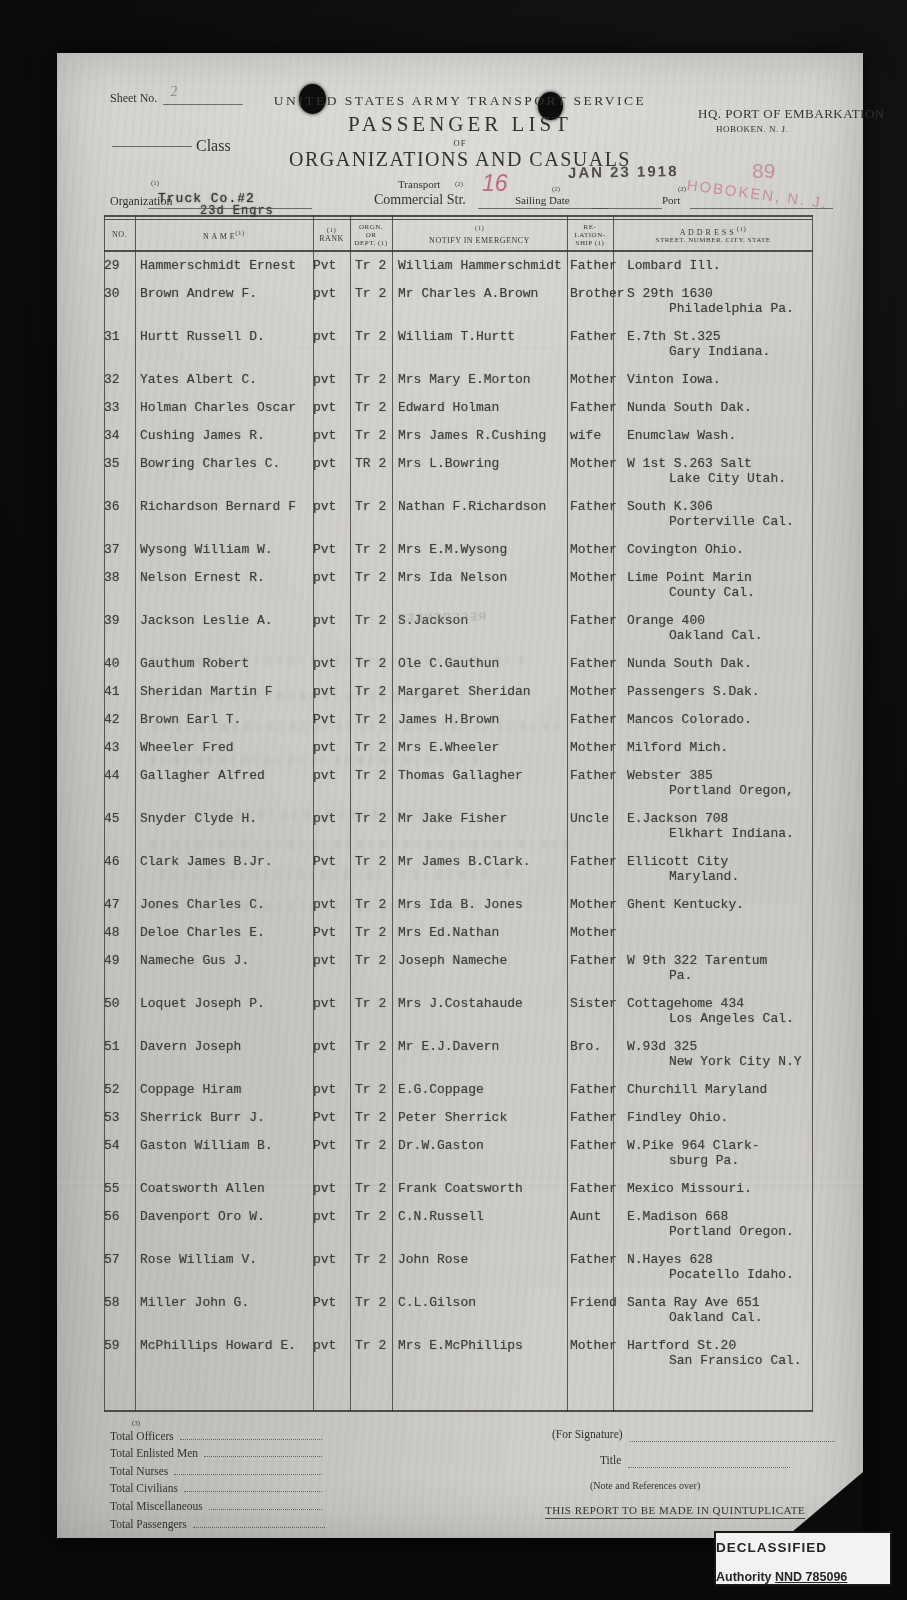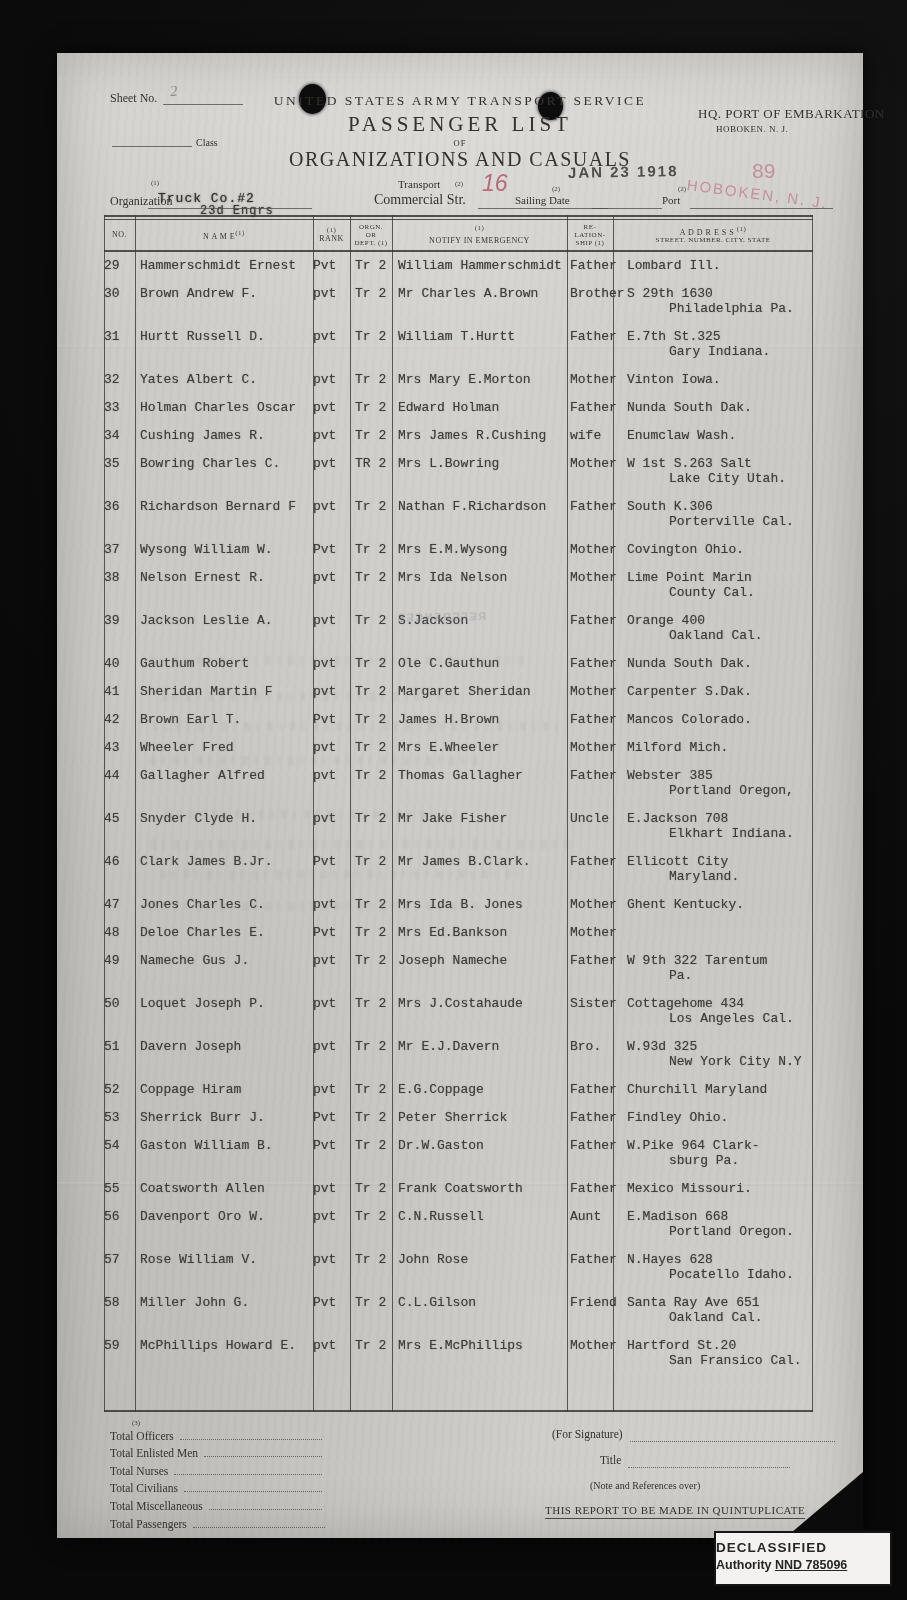--- a/index.html
+++ b/index.html
@@ -85,21 +85,21 @@
   <div class="fold" style="top:1182px;"></div>
   <div class="fold" style="top:345px;opacity:.25;"></div>
 
   <div class="hole" style="left:299px;top:84px;width:27px;height:30px;"></div>
   <div class="hole" style="left:538px;top:92px;width:25px;height:28px;"></div>
 
   <div class="abs print" style="left:110px;top:91px;font-size:12px;">Sheet No.</div>
   <div class="abs" style="left:170px;top:83px;font-size:15px;font-style:italic;color:#8a8780;transform:rotate(-6deg);">2</div>
   <div class="abs rule" style="left:163px;top:92px;width:80px;height:12px;"></div>
   <div class="abs rule" style="left:112px;top:134px;width:80px;height:12px;"></div>
-  <div class="abs print" style="left:196px;top:137px;font-size:10px;">Class</div>
+  <div class="abs print" style="left:196px;top:137px;font-size:16px;">Class</div>
 
   <div class="abs hdr-center print" style="top:112px;font-size:21px;letter-spacing:4px;">PASSENGER LIST</div>
   <div class="abs hdr-center print" style="top:93px;font-size:13.5px;letter-spacing:2.5px;">UNITED STATES ARMY TRANSPORT SERVICE</div>
   <div class="abs hdr-center print" style="top:138px;font-size:8.5px;letter-spacing:1px;">OF</div>
   <div class="abs hdr-center print" style="top:148px;font-size:20px;letter-spacing:1.5px;">ORGANIZATIONS AND CASUALS</div>
 
   <div class="abs print" style="left:698px;top:106px;font-size:13px;letter-spacing:.5px;">HQ. PORT OF EMBARKATION</div>
   <div class="abs print" style="left:716px;top:124px;font-size:9px;letter-spacing:.5px;">HOBOKEN. N. J.</div>
 
   <div class="abs sup" style="left:151px;top:179px;">(1)</div>
@@ -323,21 +323,21 @@
         </div>
 
         <div class="t-row">
           <div class="c no">41</div>
           <div class="c name">Sheridan Martin F</div>
           <div class="c rank">pvt</div>
           <div class="c orgn">Tr 2</div>
           <div class="c notify">Margaret Sheridan</div>
           <div class="c relation">Mother</div>
           <div class="c address">
-            <div>Carpenter S.Dak.</div>
+            <div>Passengers S.Dak.</div>
           </div>
         </div>
 
         <div class="t-row">
           <div class="c no">42</div>
           <div class="c name">Brown Earl T.</div>
           <div class="c rank">Pvt</div>
           <div class="c orgn">Tr 2</div>
           <div class="c notify">James H.Brown</div>
           <div class="c relation">Father</div>
@@ -407,21 +407,21 @@
           <div class="c address">
             <div>Ghent Kentucky.</div>
           </div>
         </div>
 
         <div class="t-row">
           <div class="c no">48</div>
           <div class="c name">Deloe Charles E.</div>
           <div class="c rank">Pvt</div>
           <div class="c orgn">Tr 2</div>
-          <div class="c notify">Mrs Ed.Bankson</div>
+          <div class="c notify">Mrs Ed.Nathan</div>
           <div class="c relation">Mother</div>
         </div>
 
         <div class="t-row">
           <div class="c no">49</div>
           <div class="c name">Nameche Gus J.</div>
           <div class="c rank">pvt</div>
           <div class="c orgn">Tr 2</div>
           <div class="c notify">Joseph Nameche</div>
           <div class="c relation">Father</div>
@@ -605,19 +605,19 @@
 
   <div class="abs print" style="left:552px;top:1428px;font-size:11.5px;">(For Signature)</div>
   <div class="abs" style="left:630px;top:1430px;width:205px;border-bottom:1px dotted rgba(80,77,73,.8);height:11px;"></div>
   <div class="abs print" style="left:600px;top:1454px;font-size:11.5px;">Title</div>
   <div class="abs" style="left:628px;top:1456px;width:162px;border-bottom:1px dotted rgba(80,77,73,.8);height:11px;"></div>
   <div class="abs print" style="left:590px;top:1480px;font-size:10px;">(Note and References over)</div>
   <div class="abs print" style="left:545px;top:1504px;font-size:11px;letter-spacing:.5px;border-bottom:1px solid rgba(60,57,53,.9);padding-bottom:2px;">THIS REPORT TO BE MADE IN QUINTUPLICATE</div>
 
   <div id="declass" class="abs">
     <div style="margin-top:7px;font-size:13.5px;font-weight:bold;letter-spacing:1px;">DECLASSIFIED</div>
-    <div style="margin-top:3px;font-size:12.5px;font-weight:bold;">
+    <div style="margin-top:15px;font-size:12.5px;font-weight:bold;">
       <span>Authority</span>
       <span style="text-decoration:underline;">NND 785096</span>
     </div>
   </div>
 
 </div>
 
 </body></html>

